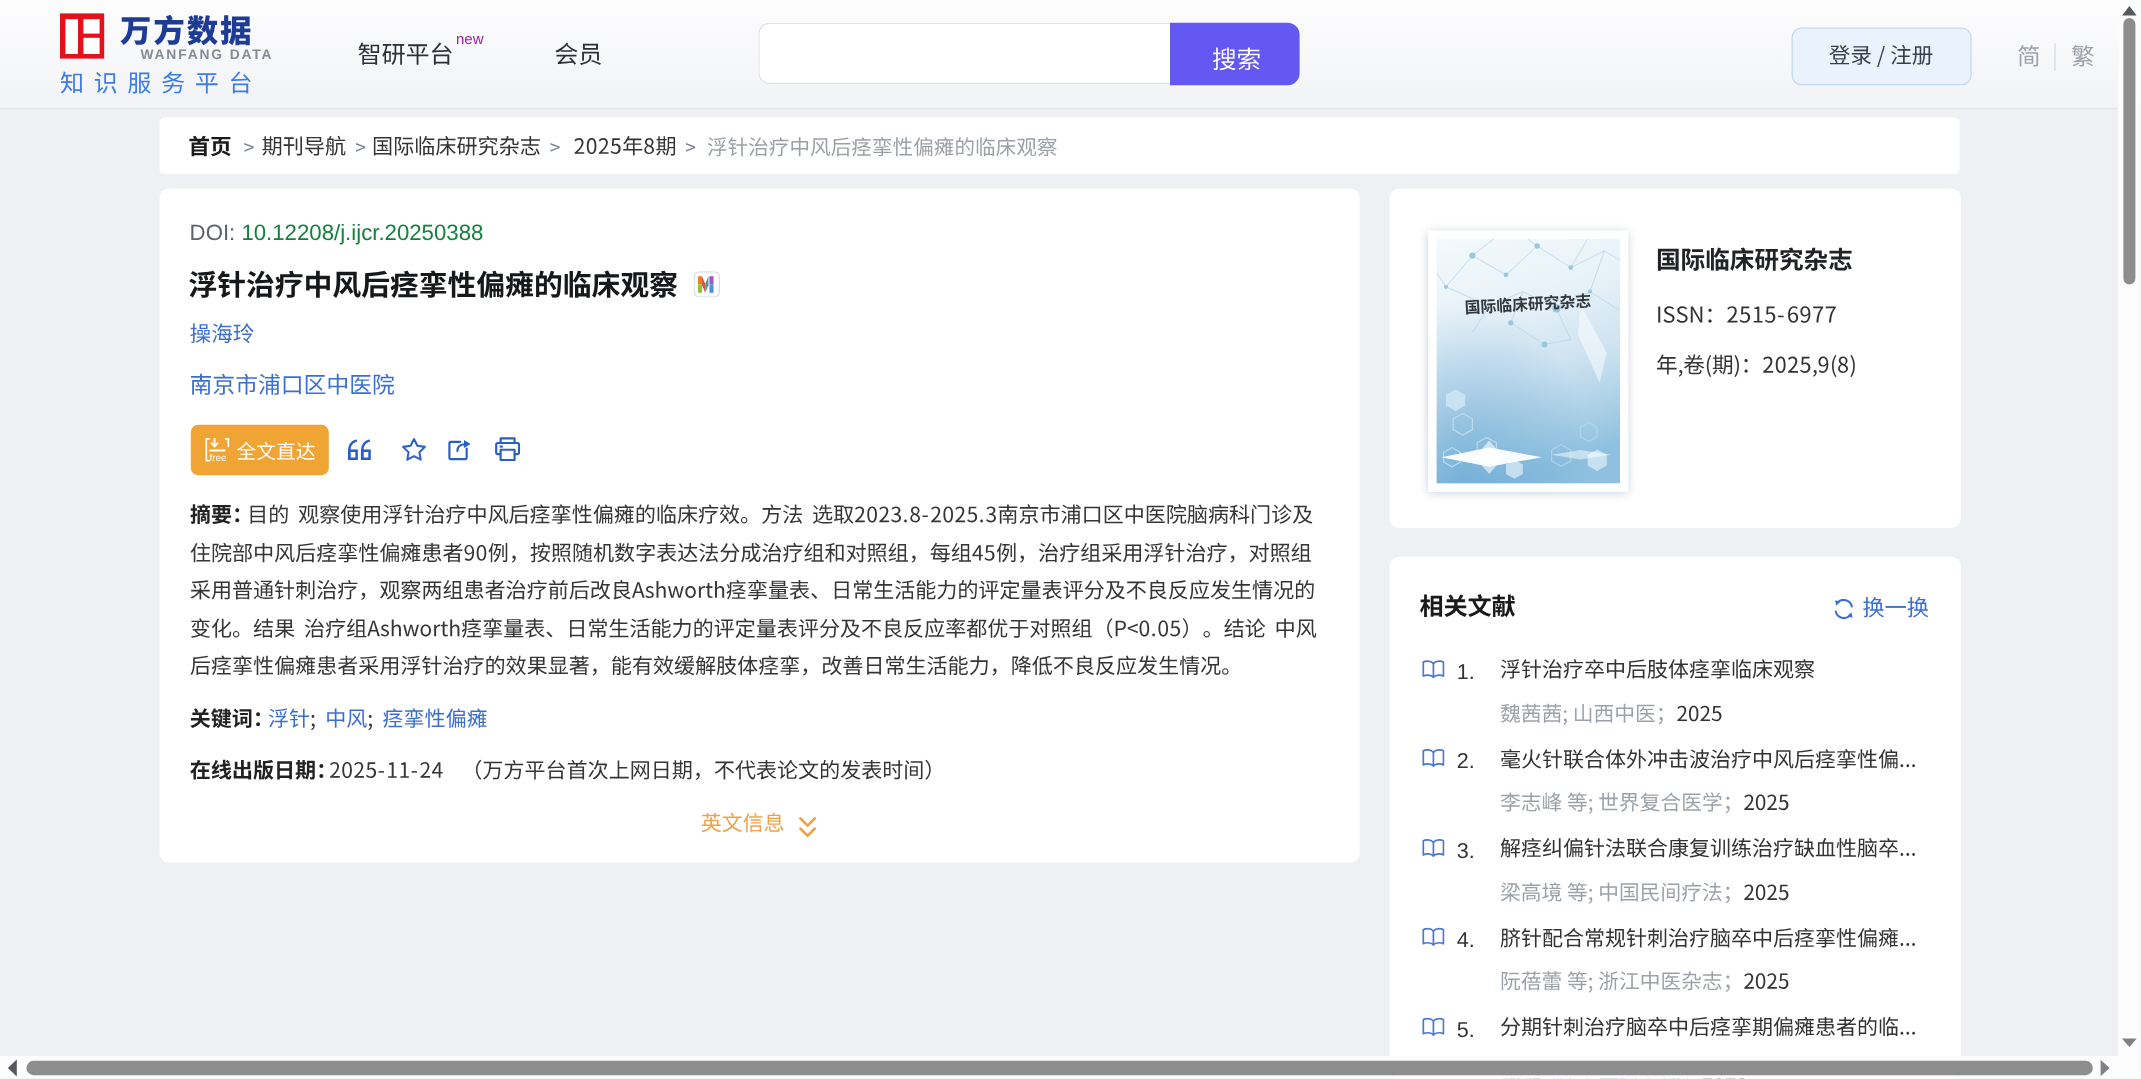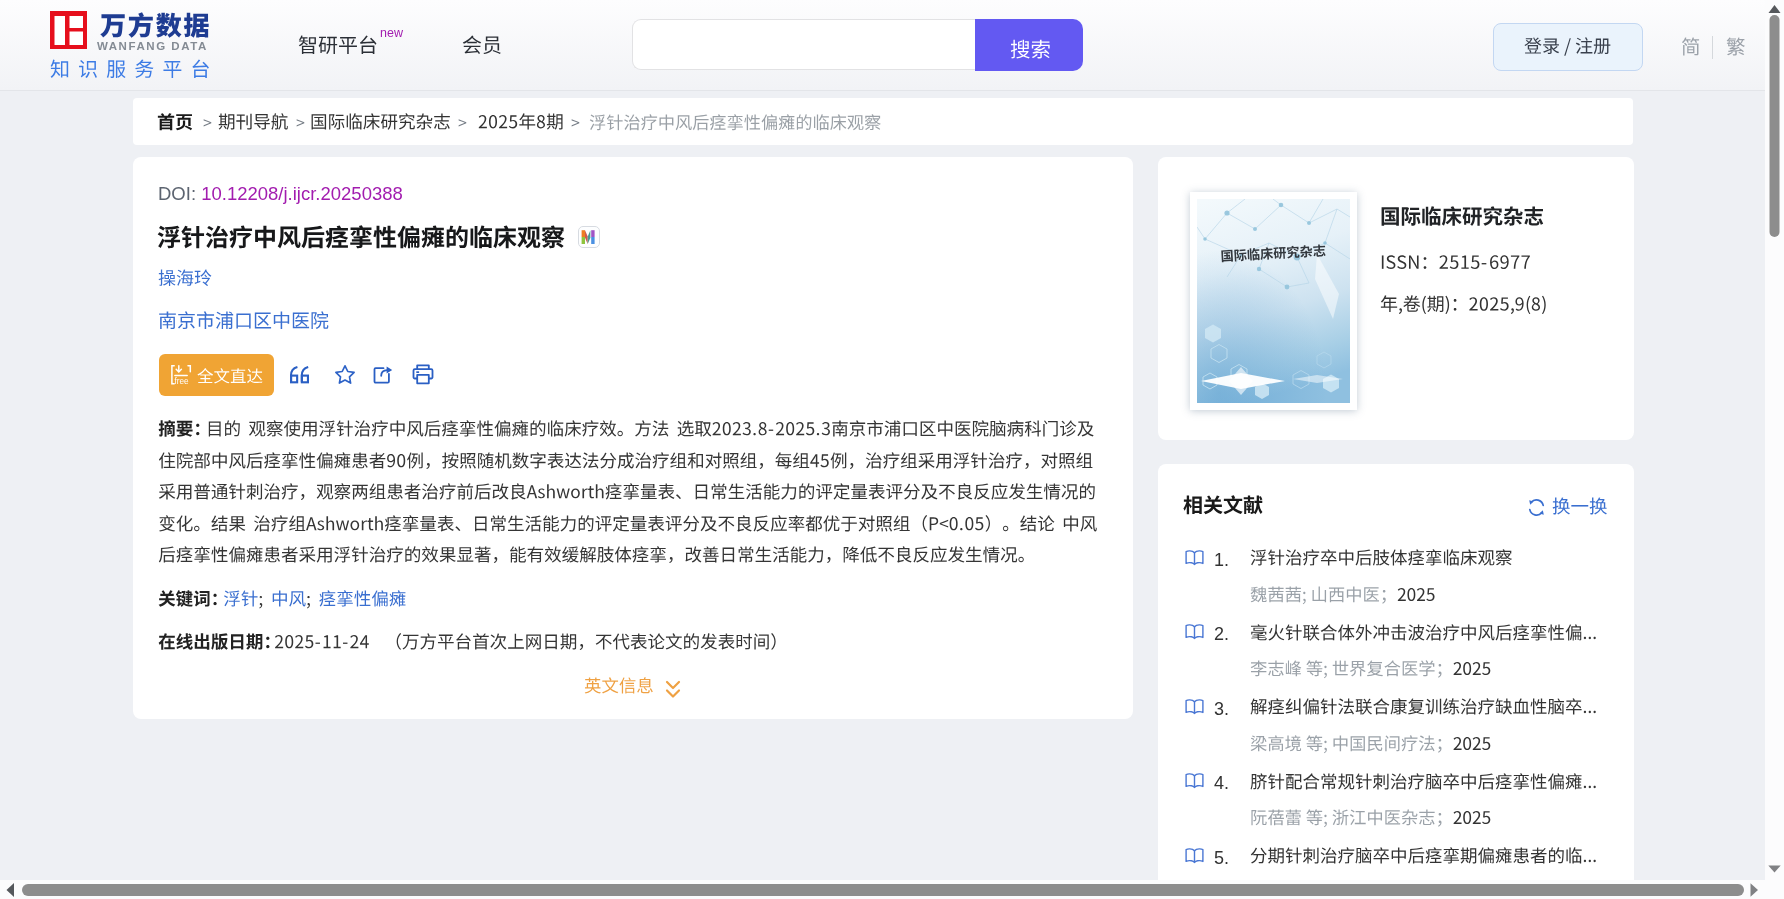--- a/index.html
+++ b/index.html
@@ -290,21 +290,21 @@
 <rect x="19.5" y="20.5" width="13.5" height="13.5" fill="#fff"></rect>
 </svg>
 <svg class="tr" style="left:100.0px;top:10.9px;" width="111.20" height="31.44" viewBox="0 -230 1061.1 300">
     <g fill="#1e3c92">
       <use href="#g0" x="0"></use>
       <use href="#g1" x="265"></use>
       <use href="#g2" x="531"></use>
       <use href="#g3" x="796"></use>
     </g>
   </svg>
-<div class="abs" style="left:97px;top:40px;font:bold 11.5px 'Liberation Sans',sans-serif;color:#848b94;letter-spacing:1.55px;white-space:nowrap">WANFANG DATA</div>
+<div class="abs" style="left:117px;top:40px;font:bold 11.5px 'Liberation Sans',sans-serif;color:#848b94;letter-spacing:1.55px;white-space:nowrap">WANFANG DATA</div>
 <svg class="tr" style="left:50.0px;top:58.1px;" width="168.60" height="24.00" viewBox="0 -230 2107.5 300">
     <g fill="#3d7ce5">
       <use href="#g4" x="0"></use>
       <use href="#g5" x="351"></use>
       <use href="#g6" x="702"></use>
       <use href="#g7" x="1054"></use>
       <use href="#g8" x="1405"></use>
       <use href="#g9" x="1756"></use>
     </g>
   </svg>
@@ -425,21 +425,21 @@
       <use href="#g52" x="2500"></use>
       <use href="#g53" x="2750"></use>
       <use href="#g54" x="3000"></use>
       <use href="#g32" x="3250"></use>
       <use href="#g33" x="3500"></use>
       <use href="#g55" x="3750"></use>
       <use href="#g56" x="4000"></use>
     </g>
   </svg>
 <div class="abs" style="left:133px;top:157px;width:1000px;height:562px;background:#fff;border-radius:8px"></div>
-<div class="abs" style="left:158px;top:182.5px;font:18.5px 'Liberation Sans',sans-serif;color:#5c6470;white-space:nowrap">DOI: <span style="color:#a21caf">10.12208/j.ijcr.20250388</span></div>
+<div class="abs" style="left:158px;top:182.5px;font:18.5px 'Liberation Sans',sans-serif;color:#5c6470;white-space:nowrap">DOI: <span style="color:#15803d">10.12208/j.ijcr.20250388</span></div>
 <svg class="tr" style="left:157.0px;top:223.9px;" width="408.00" height="28.80" viewBox="0 -230 4250.0 300">
     <g fill="#17181a">
       <use href="#g57" x="0"></use>
       <use href="#g58" x="250"></use>
       <use href="#g59" x="500"></use>
       <use href="#g60" x="750"></use>
       <use href="#g61" x="1000"></use>
       <use href="#g62" x="1250"></use>
       <use href="#g63" x="1500"></use>
       <use href="#g64" x="1750"></use>

